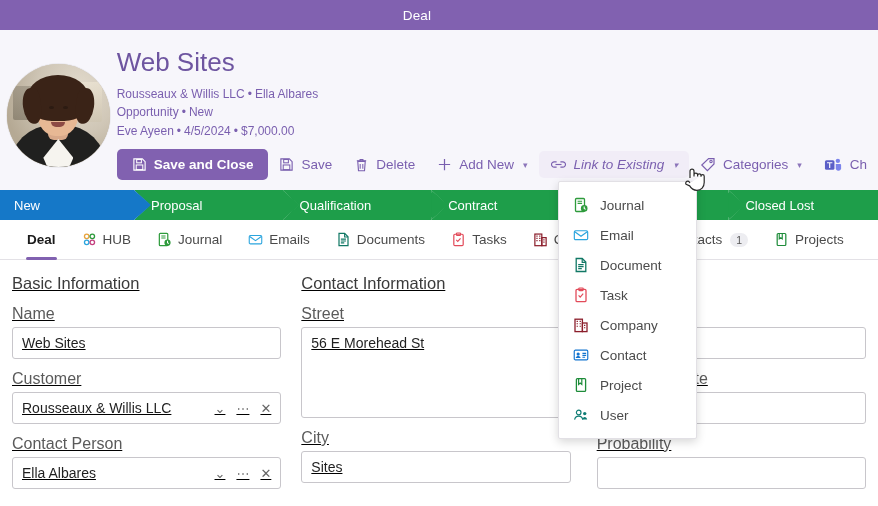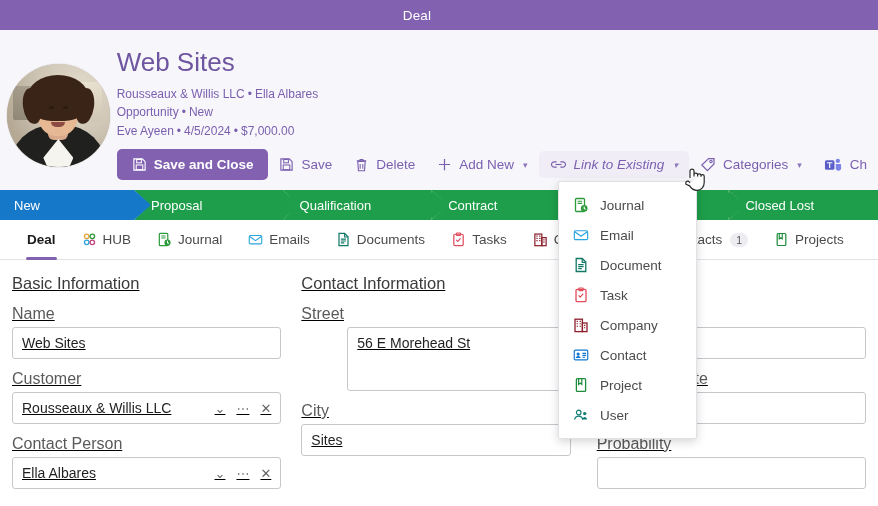--- a/index.html
+++ b/index.html
@@ -129,21 +129,21 @@
   .col-2 { padding-left: 12px; }
   .col-3 { padding-left: 18px; }
   .sec-title { font-size:16.5px; color:#3b3b3b; margin-bottom:12px; }
   .field { margin-bottom: 11px; }
   .flabel { font-size:16px; color:#5a5a5a; margin-bottom:4px; display:block; }
   .fbox {
     border:1px solid #C8C6CB; border-radius:3px; background:#fff;
     height:32px; display:flex; align-items:center; padding:0 9px;
     font-size:14px; color:#1f1f1f;
   }
-  .fbox.ta { height:64px; align-items:flex-start; padding-top:7px; position:relative;margin-left:46px; }
+  .fbox.ta { height:91px; align-items:flex-start; padding-top:7px; position:relative; }
   .f-actions { margin-left:auto; display:flex; align-items:center; gap:11px;
     color:#666; font-size:13px; }
   .f-actions span { cursor:pointer; }
   .resize-grip { position:absolute; right:2px; bottom:2px; width:9px; height:9px;
     background:
       linear-gradient(135deg, transparent 44%, #b3b1b6 44%, #b3b1b6 56%, transparent 56%),
       linear-gradient(135deg, transparent 72%, #b3b1b6 72%, #b3b1b6 84%, transparent 84%);
   }
 
   

